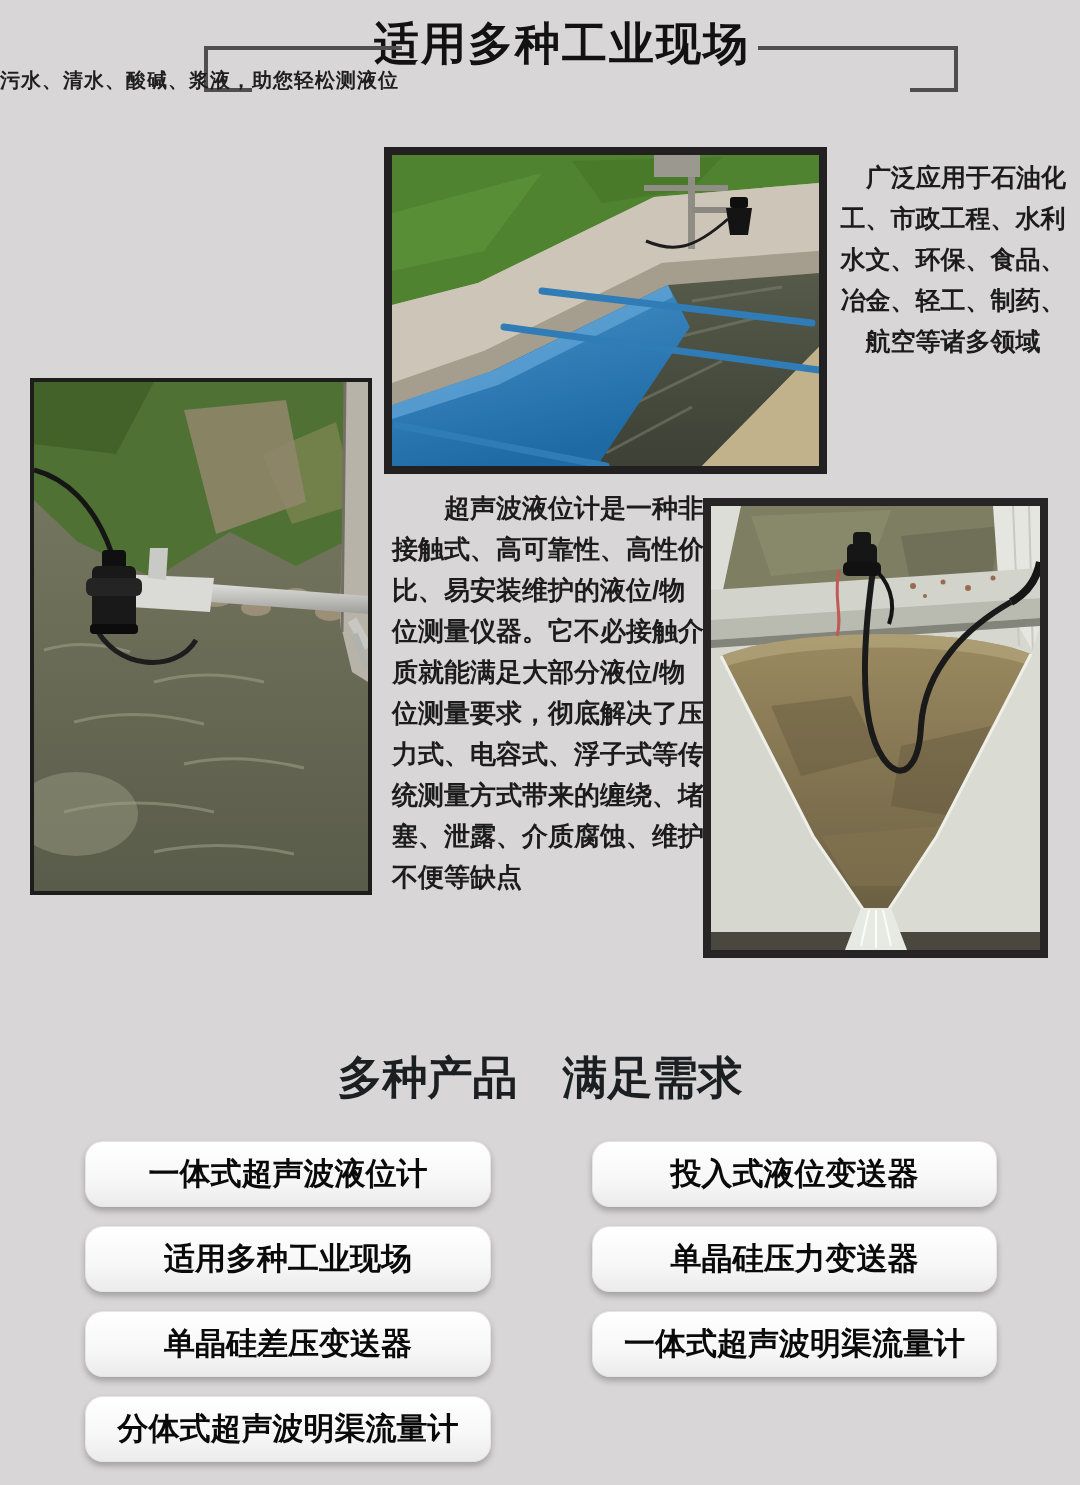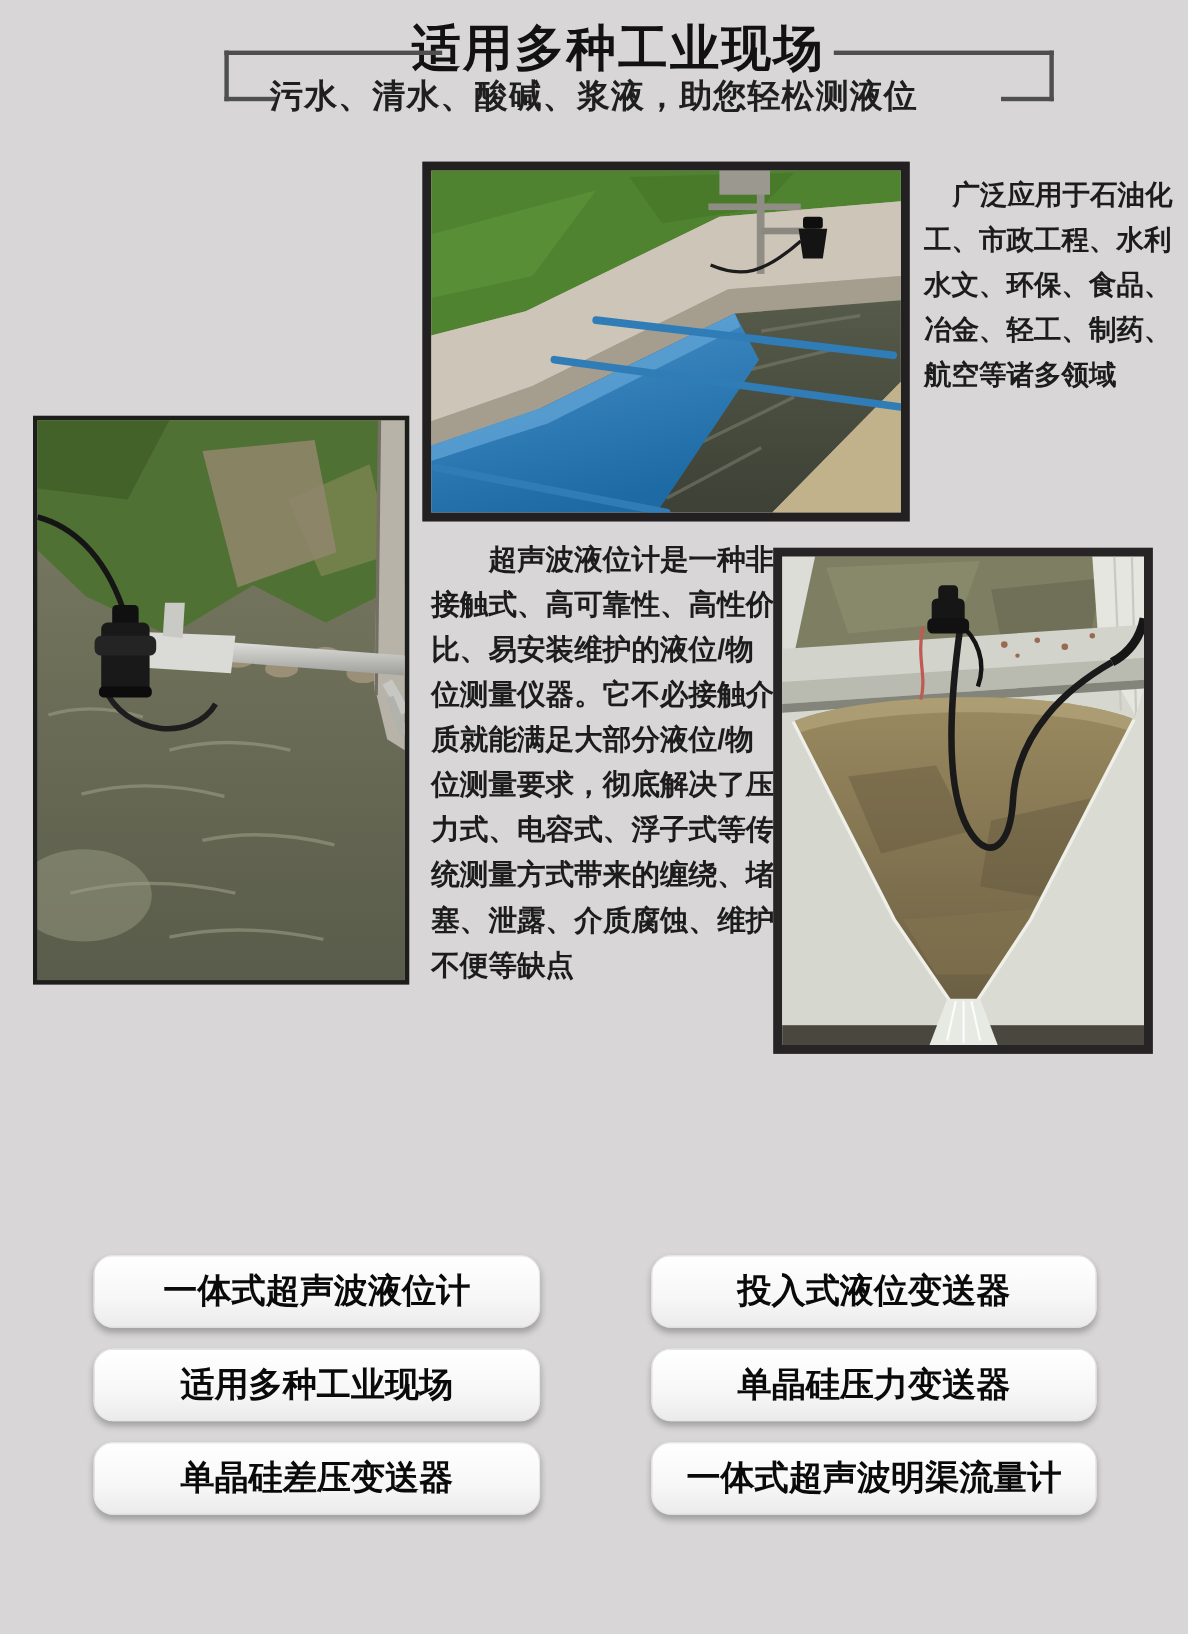--- a/index.html
+++ b/index.html
@@ -2,40 +2,40 @@
 <html><head>
 <meta charset="utf-8">
 <style>
   html,body { margin:0; padding:0; background:#d8d6d7; }
   .page { position:relative; width:1080px; height:1485px; background:#d8d6d7;
           font-family:"Liberation Sans", sans-serif; overflow:hidden; }
 
   
   .title { position:absolute; top:14px; left:0; width:100%; margin:0; text-align:center;
            font-size:45px; font-weight:800; color:#121212; letter-spacing:2px;padding-left:22px; }
-  .subtitle { position:absolute; top:67px; left:0; width:100%; margin:0; text-align:center;
-              font-size:30px; font-weight:600; color:#1f1f1f; letter-spacing:1px; }
+  .subtitle { position:absolute; top:67px; left:0; width:100%; margin:0; text-align:left;
+              font-size:20px; font-weight:600; color:#1f1f1f; letter-spacing:1px; }
   .deco { position:absolute; background:#4f4f4f; }
   .l-top-left  { left:204px; top:46px; width:198px; height:4px; }
   .l-top-right { left:758px; top:46px; width:200px; height:4px; }
   .l-vert-left { left:204px; top:46px; width:4px;  height:46px; }
   .l-vert-right{ left:954px; top:46px; width:4px;  height:46px; }
   .l-hook-left { left:204px; top:88px; width:48px; height:4px; }
   .l-hook-right{ left:910px; top:88px; width:48px; height:4px; }
 
   
   .photo { position:absolute; margin:0; box-sizing:border-box; background:#777; }
   .photo svg { display:block; width:100%; height:100%; }
   .photo1 { left:384px; top:147px; width:443px; height:327px; border:8px solid #232021; }
   .photo2 { left:30px;  top:378px; width:342px; height:517px; border:4px solid #1d1d1b; }
   .photo3 { left:703px; top:498px; width:345px; height:460px; border:8px solid #272425; }
 
   
   .para { position:absolute; margin:0; color:#1c1c1c; font-weight:600; }
-  .para-apps { left:840px; top:157px; width:226px; font-size:25px; line-height:41px; text-indent:26px; }
+  .para-apps { left:840px; top:157px; width:226px; font-size:25px; line-height:41px; text-indent:26px;text-align:center; }
   .para-desc { left:392px; top:488px; width:314px; font-size:26px; line-height:41px; text-indent:52px; }
 
   
   .products-title { position:absolute; top:1048px; left:0; width:100%; margin:0; text-align:center;
                     font-size:45px; font-weight:800; color:#1c1f21; }
   .grid { position:absolute; left:85px; top:1141px; width:912px; display:grid;
           grid-template-columns:406px 405px; column-gap:101px; row-gap:19px; }
   .pbtn { height:66px; border-radius:18px; border:1px solid #e6e6e6;
           background:linear-gradient(180deg,#ffffff 0%,#f7f7f7 60%,#ebebeb 100%);
           box-shadow:0 4px 6px rgba(0,0,0,0.25);
@@ -199,23 +199,25 @@
       <path d="M128,64 C 122,92 132,110 126,130" stroke="#c05a55" stroke-width="3" fill="none"></path>
       <path d="M162,64 C 150,150 150,220 172,252 C 190,278 208,262 210,220 C 214,160 258,120 300,96" stroke="#1a1a1a" stroke-width="6" fill="none"></path>
       <path d="M300,96 C 318,86 326,72 329,56" stroke="#161616" stroke-width="8" fill="none"></path>
       <path d="M160,60 C 178,74 186,96 178,118" stroke="#141414" stroke-width="4" fill="none"></path>
       <rect x="142" y="26" width="18" height="16" rx="4" fill="#161616"></rect>
       <rect x="136" y="38" width="30" height="30" rx="5" fill="#161616"></rect>
       <rect x="132" y="56" width="38" height="14" rx="5" fill="#111111"></rect>
     </svg>
   </figure>
 
+  <h2 class="products-title">多种产品　满足需求</h2>
 
   <div class="grid">
     <button class="pbtn">一体式超声波液位计</button>
     <button class="pbtn">投入式液位变送器</button>
     <button class="pbtn">适用多种工业现场</button>
     <button class="pbtn">单晶硅压力变送器</button>
     <button class="pbtn">单晶硅差压变送器</button>
     <button class="pbtn">一体式超声波明渠流量计</button>
+    <button class="pbtn">分体式超声波明渠流量计</button>
   </div>
 
 </div>
 
 </body></html>

